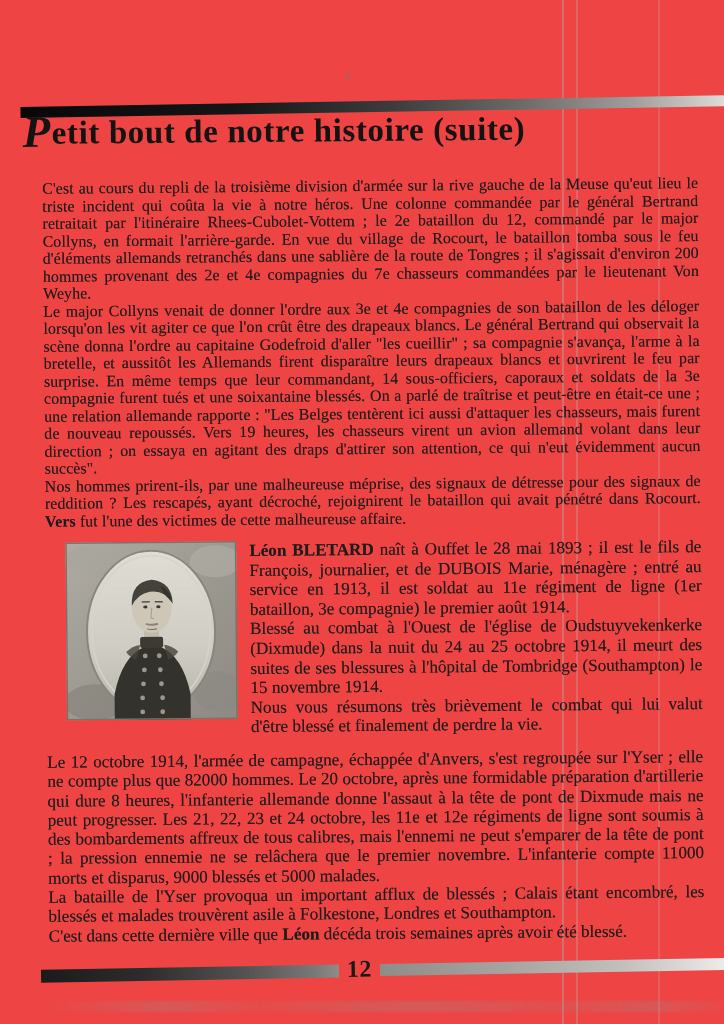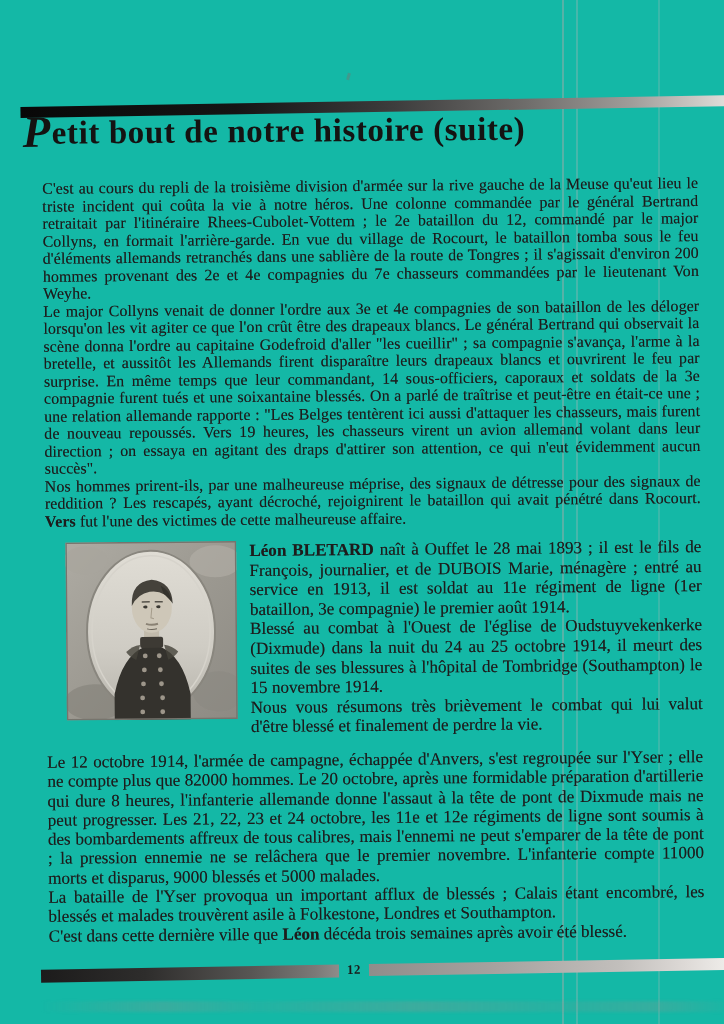--- a/index.html
+++ b/index.html
@@ -1,18 +1,18 @@
 <!DOCTYPE html>
 <html><head>
 <meta charset="utf-8">
 <style>
   html,body{margin:0;padding:0;background:#ffffff;}
   .page{
     position:relative;width:724px;height:1024px;overflow:hidden;
-    background:#14b8a6;color:#1e1c1c;
+    background:#ef4444;color:#1e1c1c;
     font-family:"Liberation Serif","DejaVu Serif",serif;
   }
   
   .vline{position:absolute;top:0;height:1024px;}
   .v1{left:562px;width:2px;background:rgba(182,170,170,.42);}
   .v2{left:576px;width:1.5px;background:rgba(192,182,182,.30);}
   .v3{left:658px;width:1.5px;background:rgba(196,188,188,.22);}
   .tick{position:absolute;left:347px;top:73px;width:3px;height:7px;
         background:rgba(120,115,110,.45);transform:rotate(15deg);}
   .bottom-smudge{
@@ -52,21 +52,21 @@
 
   .footer-bar{
     position:absolute;left:37px;top:963px;width:687px;height:15px;
     display:flex;align-items:center;transform:rotate(-0.5deg);
   }
   .fseg{height:13px;}
   .fseg.left{width:298px;
     background:linear-gradient(90deg,#1c1b1b,#2e2d2c 35%,#575553 70%,#7b7977 92%,#8e8c8a);}
   .fseg.right{flex:1;height:12px;margin-top:-2px;
     background:linear-gradient(90deg,#8f8d8b,#a5a29f 35%,#c2bfbc 70%,#ddd9d6 88%,#efedea);}
-  .fnum{padding:0 8px;font-size:13px;font-weight:700;letter-spacing:.5px;
+  .fnum{padding:0 8px;font-size:24px;font-weight:700;letter-spacing:.5px;
         transform:translateY(-1.5px);color:#1b1a19;}
 </style>
 </head>
 <body>
 
 <div class="page">
 
   <div class="vline v1"></div>
   <div class="vline v2"></div>
   <div class="vline v3"></div>

